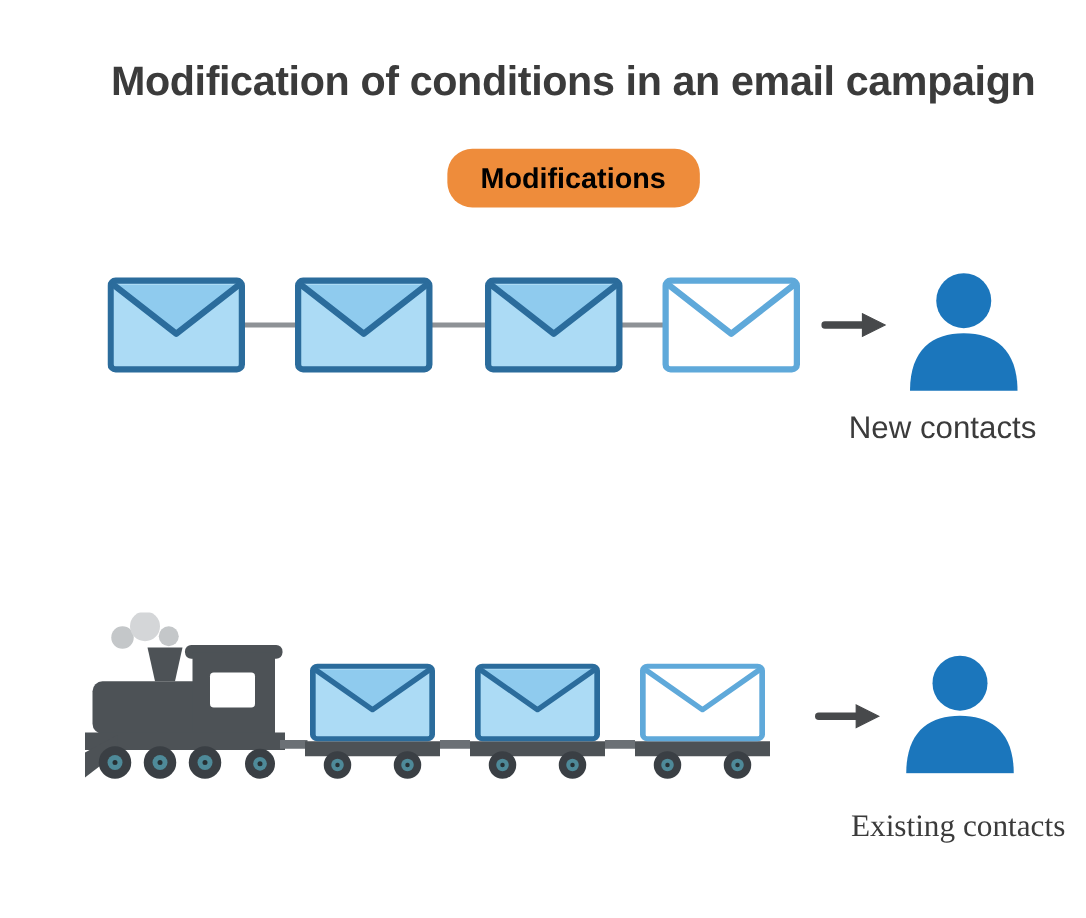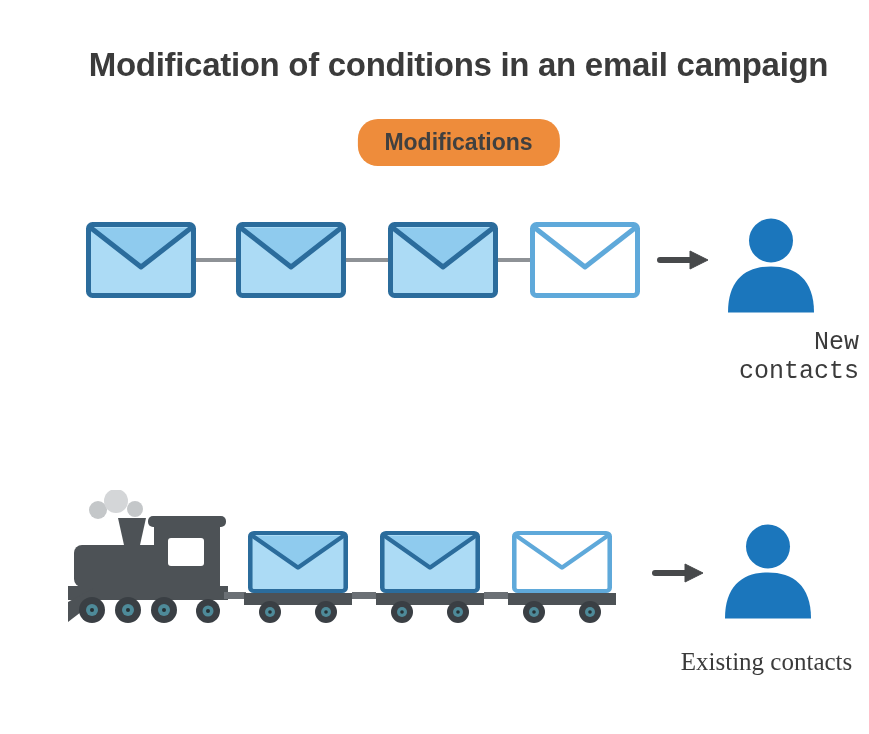--- a/index.html
+++ b/index.html
@@ -23,33 +23,33 @@
     font-weight: 700;
     letter-spacing: -0.3px;
     color: #3b3b3b;
   }
   .badge {
     position: absolute;
     top: 119px;
     left: 50%;
     transform: translateX(-50%);
     background: #ee8c3b;
-    color: #404040;
+    color: #000000;
     font-size: 23px;
     font-weight: 700;
     padding: 10px 27px;
     border-radius: 20px;
     white-space: nowrap;
   }
   .row1-chain { position: absolute; left: 62px; top: 221px; }
   .arrow-1    { position: absolute; left: 633px; top: 248px; }
   .person-1   { position: absolute; left: 697px; top: 216px; }
   .label-new {
     position: absolute; top: 328px; left: 655px; width: 180px;
-    text-align: right; font-size: 25px; color: #3b3b3b; font-family: Liberation Mono, monospace;
+    text-align: left; font-size: 25px; color: #3b3b3b;
   }
   .train-row  { position: absolute; left: 44px; top: 490px; }
   .arrow-2    { position: absolute; left: 628px; top: 561px; }
   .person-2   { position: absolute; left: 694px; top: 522px; }
   .label-existing {
     position: absolute; top: 648px; left: 640px; width: 205px;
     text-align: center; font-size: 25px; color: #3b3b3b; font-family: Liberation Serif, serif;
   }
   
   .env-body-f   { fill: #acdbf5; stroke: #2b6c9c; stroke-width: 5; }

